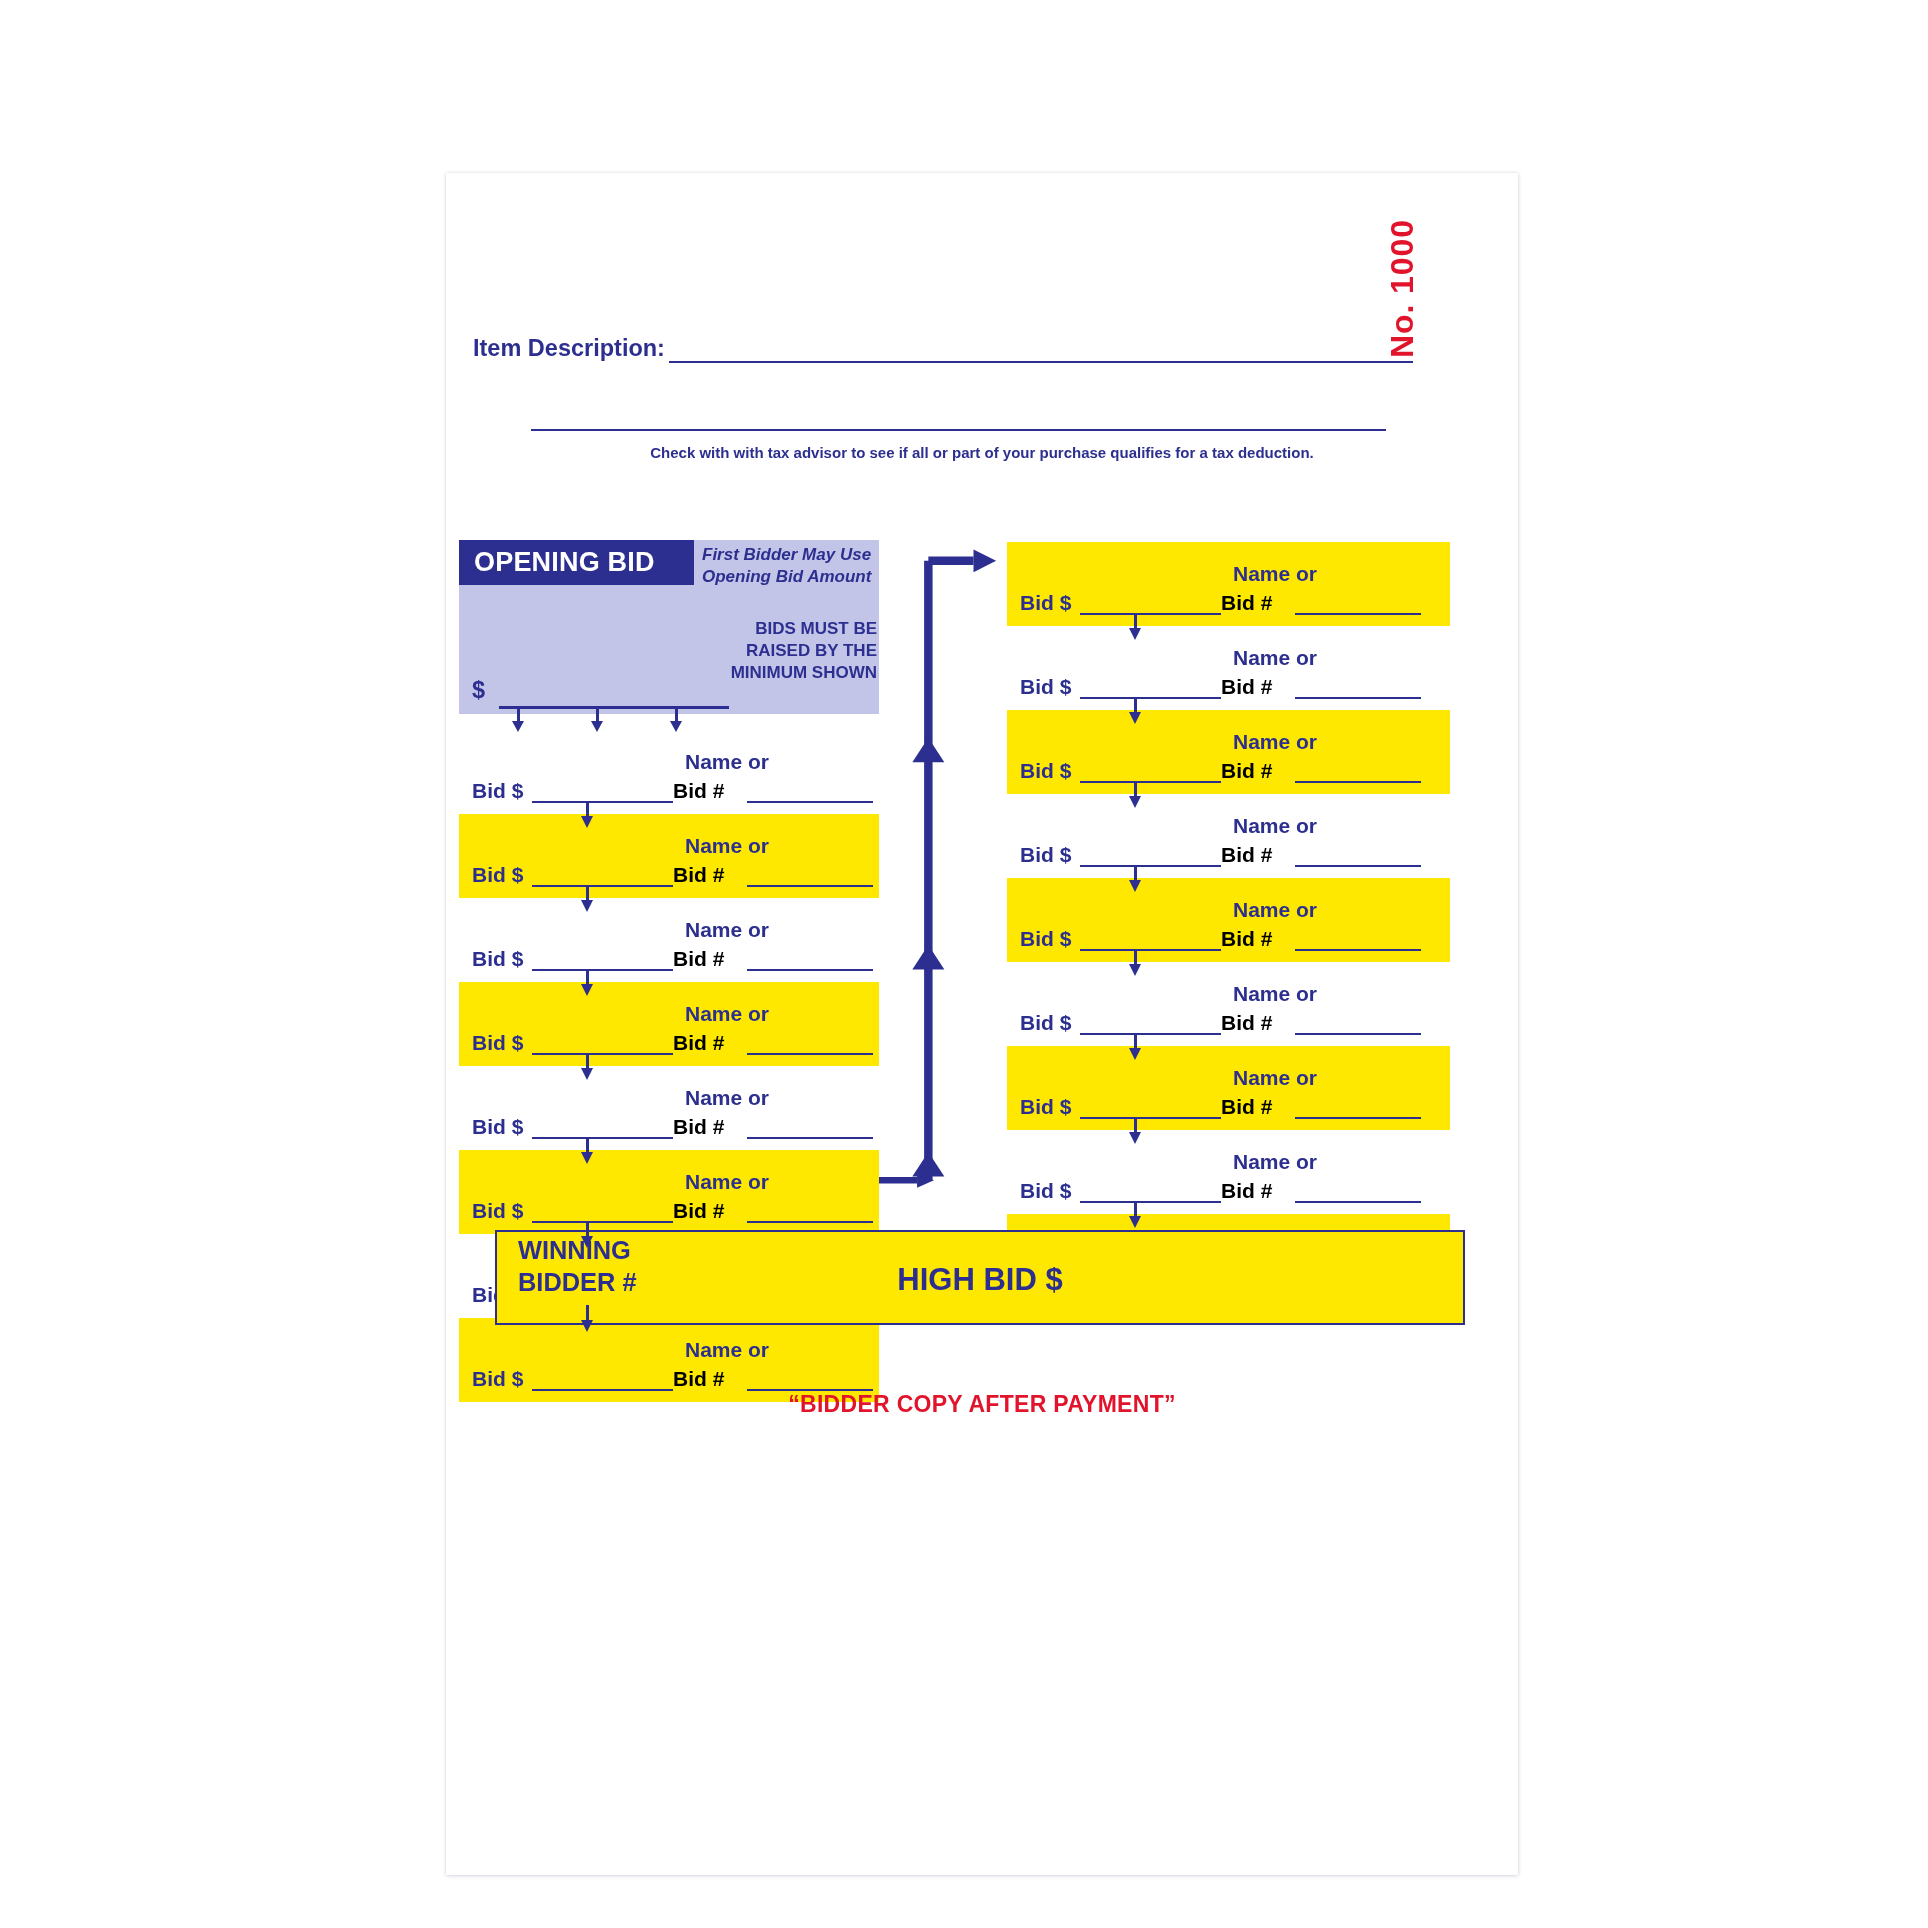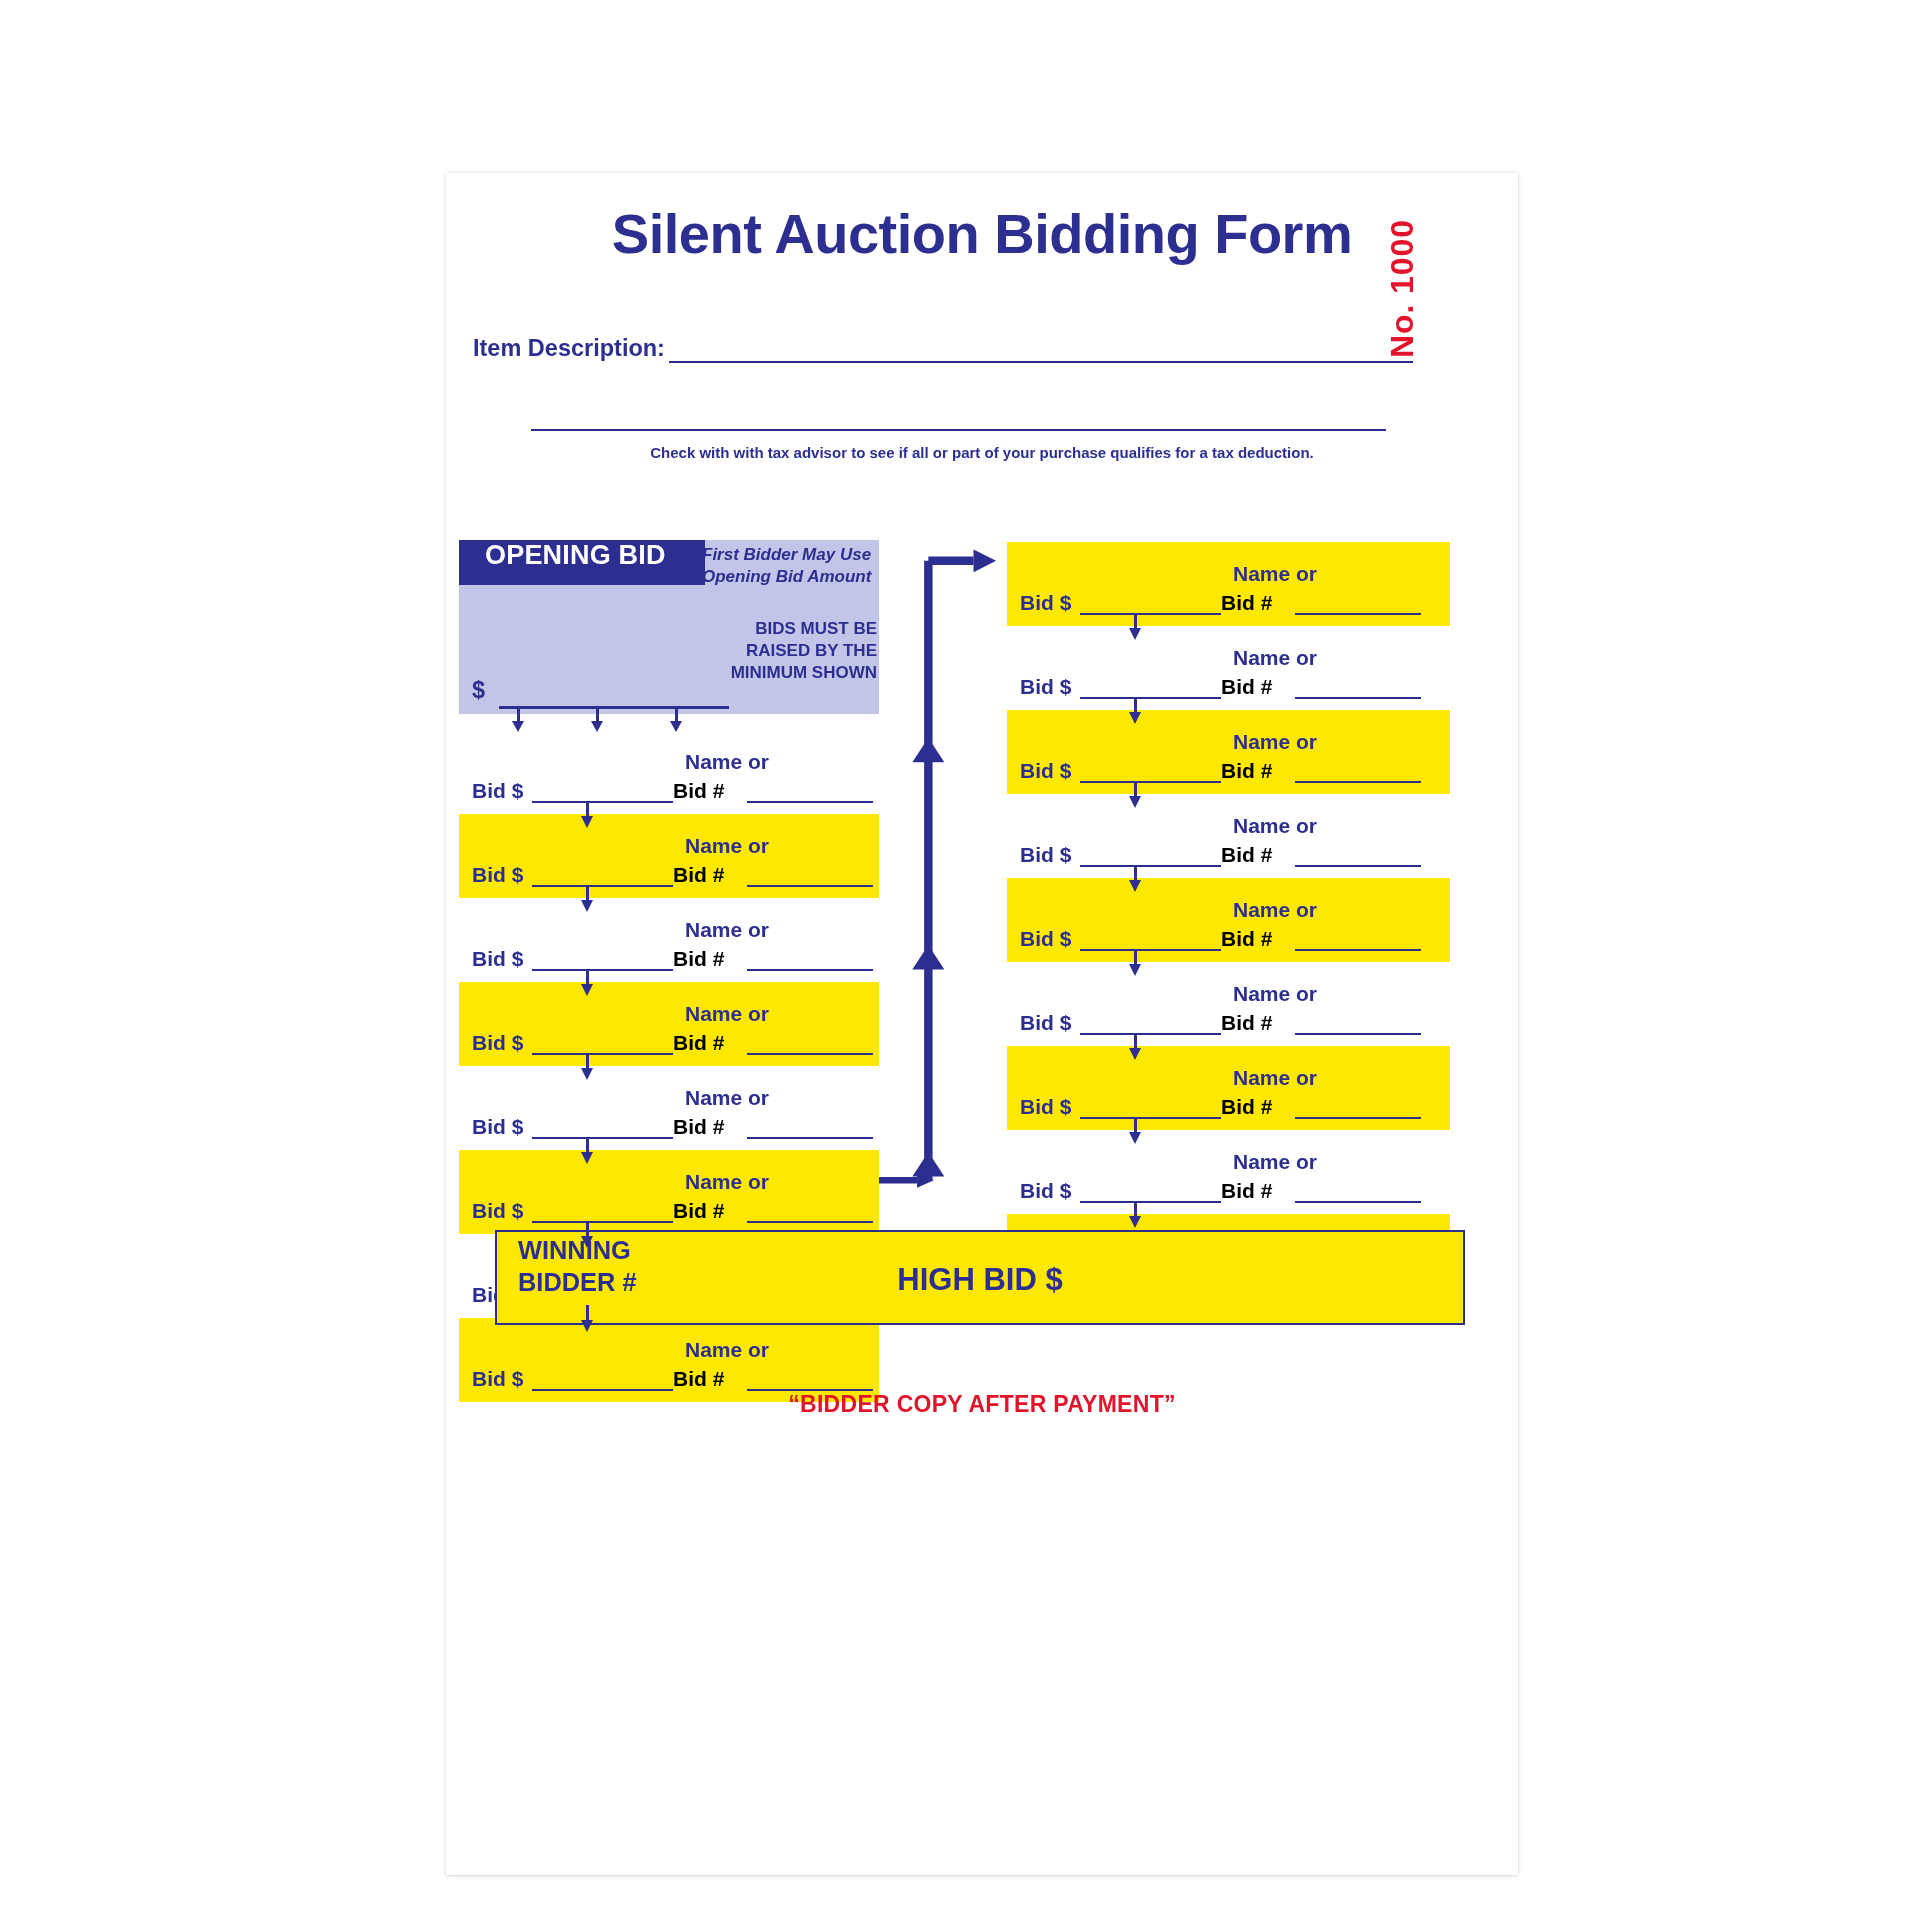--- a/index.html
+++ b/index.html
@@ -85,21 +85,21 @@
   .opening-panel{
     position:absolute;
     left:13px;top:367px;
     width:420px;height:174px;
     background:#c3c5e8;
   }
   .opening-tag{
     position:absolute;left:0;top:0;
     width:235px;height:45px;
     background:#2c2f8f;
-    display:flex;padding-left:11px;
+    display:flex;align-items:center;
   }
   .opening-tag span{
     color:#ffffff;font-size:27px;font-weight:bold;
     padding-left:15px;letter-spacing:0.2px;white-space:nowrap;
   }
   .first-bidder{
     position:absolute;left:243px;top:3.8px;
     font-size:17px;font-weight:bold;font-style:italic;
     color:#2c2f8f;line-height:1.28;text-align:left;
     white-space:nowrap;
@@ -203,21 +203,20 @@
     font-size:23px;font-weight:bold;color:#e2142b;
     white-space:nowrap;letter-spacing:0.3px;
   }
 </style>
 </head>
 <body>
 
 <div class="canvas">
   <div class="sheet">
 
-    <div class="form-title">Silent Auction Bidding Form</div>
 
     <div class="serial">No. 1000</div>
 
 
     <div class="field-row" style="left:13px;top:162px;width:998px;margin-left:14px;">
       <span class="field-label">Item Description:</span>
       <span class="field-rule" style="left:196px;top:26px;width:744px;"></span>
     </div>
 
     <div class="field-rule" style="left:85px;top:256px;width:855px;"></div>

